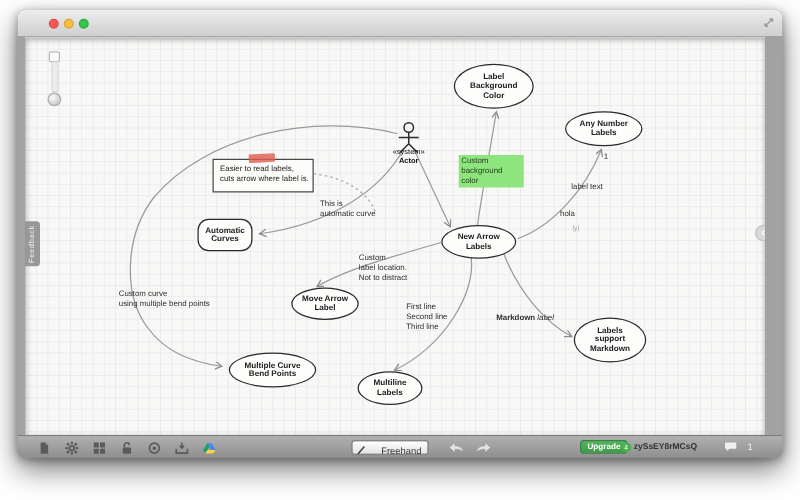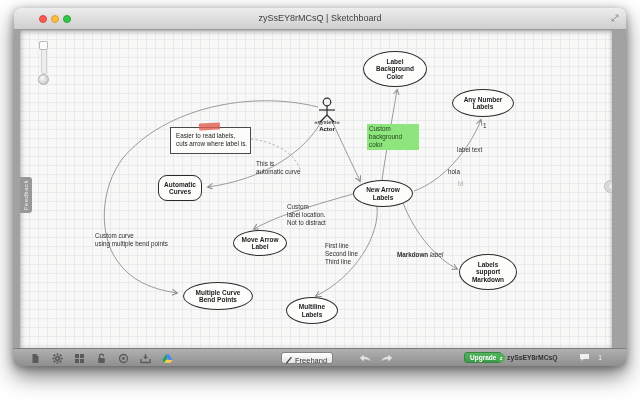--- a/index.html
+++ b/index.html
@@ -93,21 +93,21 @@
     border-radius:0 0 6px 6px;
     background:linear-gradient(#b0b0b0,#8f8f8f);
     border-top:1px solid #7c7c7c;
   }
   .tool-left { position:absolute; left:16px; top:0; height:18px; display:flex; align-items:center; gap:11px; }
   .tool-icon { width:11px; height:11px; display:block; }
 
   .freehand-btn {
     position:absolute; left:267px; top:3px; height:12px; padding:4px 5px 0 3px;
     background:linear-gradient(#ffffff,#e3e3e3); border:1px solid #848484; border-radius:3px;
-    display:flex; align-items:center; gap:2px; font-size:7.5px; color:#333;
+    display:flex; align-items:center; gap:12px; font-size:7.5px; color:#333;
   }
   .undo-redo { position:absolute; top:4px; width:14px; height:10px; }
   .upgrade-btn {
     position:absolute; left:450px; top:3px; height:11px; padding:0 5px;
     background:linear-gradient(#52b65e,#3d9a49); border:1px solid #358540; border-radius:3px;
     color:#fff; font-size:6.5px; line-height:10px; font-weight:bold;
   }
   .user-badge { position:absolute; left:483px; top:3px; height:11px; display:flex; align-items:center; gap:2px; }
   .avatar { width:8px; height:8px; border-radius:50%; background:#4caf50; color:#fff; font-size:5.5px;
     display:flex; align-items:center; justify-content:center; font-weight:bold; }
@@ -117,21 +117,20 @@
 </style>
 </head>
 <body>
 
 <div class="window">
 
   <div class="titlebar">
     <div class="traffic t-close"></div>
     <div class="traffic t-min"></div>
     <div class="traffic t-zoom"></div>
-    <div class="title-text">zySsEY8rMCsQ | Sketchboard</div>
     <svg class="resize-glyph" viewBox="0 0 10 10">
       <path d="M2,8 L8,2 M8,2 L5.5,2 M8,2 L8,4.5 M2,8 L4.5,8 M2,8 L2,5.5" stroke="#666" stroke-width="1" fill="none"></path>
     </svg>
   </div>
 
   <div class="canvas">
     <div class="diagram">
 
       <svg class="edges" width="592" height="318" viewBox="0 0 592 318">
         <defs>

